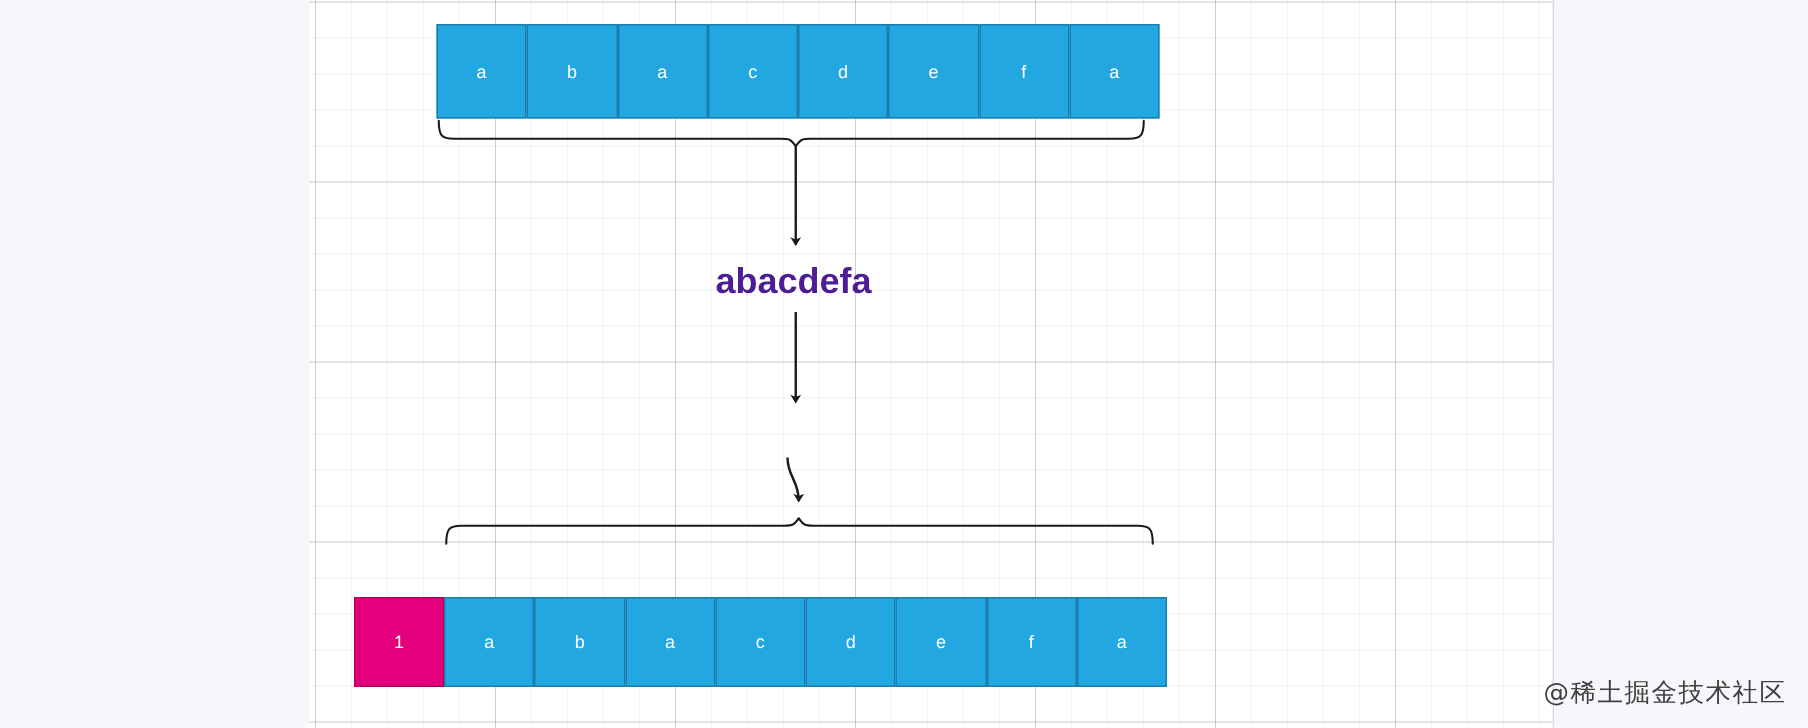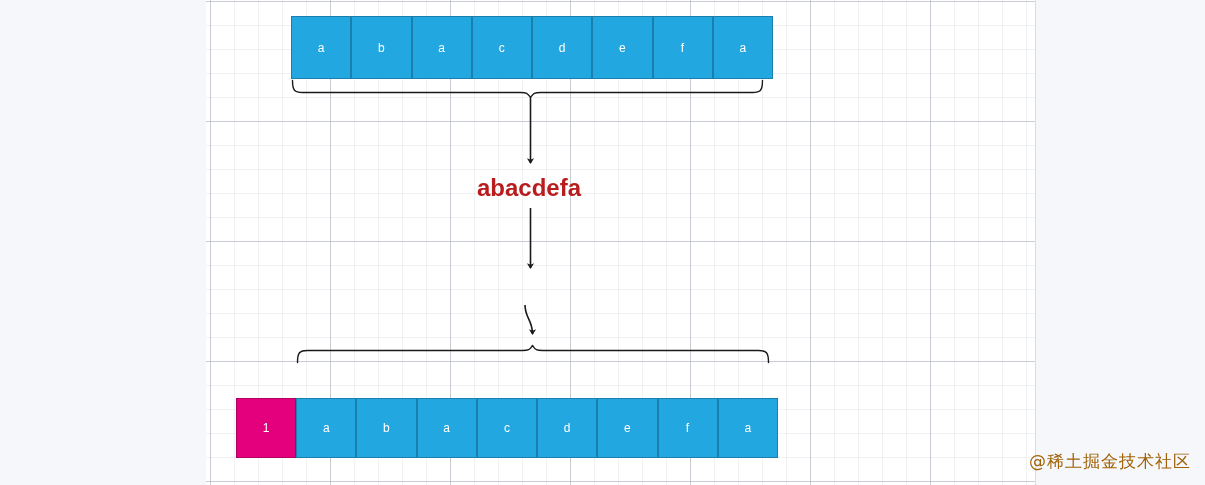--- a/index.html
+++ b/index.html
@@ -91,21 +91,21 @@
     left: 236px;
     top: 398px;
     width: 542px;
     height: 60px;
   }
   #array-bottom .cell { width: 60.22px; height: 60px; }
 
   
   .label {
     position: absolute;
-    color: #b91c1c;
+    color: #4c1d95;
     font-weight: bold;
     font-size: 24px;
     font-family: "Liberation Sans", "DejaVu Sans", sans-serif;
     white-space: nowrap;
     text-align: center;
   }
   #label-decoded {
     left: 404px;
     top: 174px;
     width: 250px;
@@ -124,21 +124,21 @@
     width: 1205px;
     height: 485px;
     pointer-events: none;
   }
 
   
   #watermark {
     position: absolute;
     right: 14px;
     bottom: 12px;
-    color: #a16207;
+    color: #404040;
     font-size: 17px;
     font-family: "DejaVu Sans", sans-serif;
     letter-spacing: 1px;
     white-space: nowrap;
   }
 </style>
 </head>
 <body>
 
 <div id="page">

